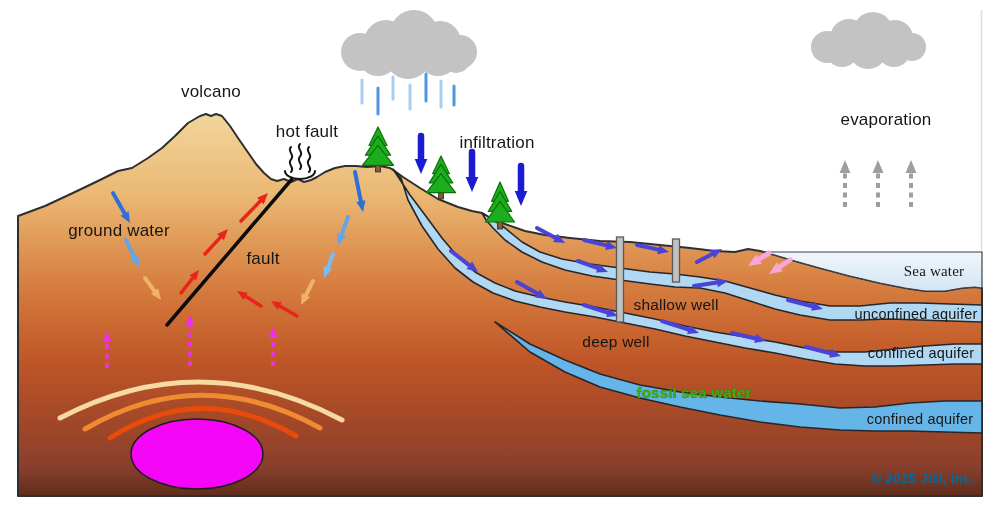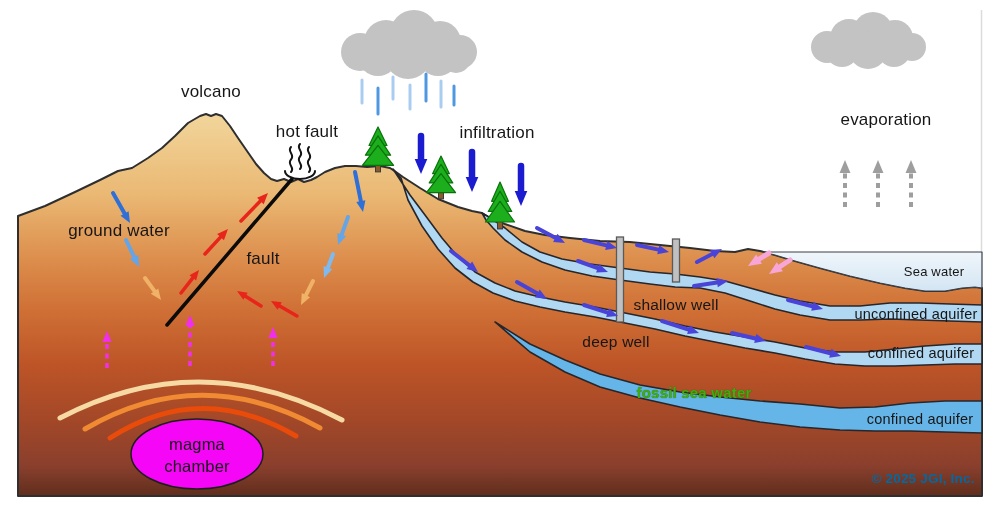--- a/index.html
+++ b/index.html
@@ -2,21 +2,21 @@
 <html><head>
 <meta charset="utf-8">
 <style>
   html,body{margin:0;padding:0;background:#ffffff;}
   .stage{position:relative;width:1000px;height:509px;background:#ffffff;overflow:hidden;
          font-family:"Liberation Sans","DejaVu Sans",sans-serif;border-radius:8px;}
   .stage svg{position:absolute;left:0;top:0;}
   .label{position:absolute;transform:translate(-50%,-50%);white-space:nowrap;
          font-size:17px;color:#161616;letter-spacing:.2px;}
   .label.md{font-size:15.5px;}
-  .label.sm{font-size:13px;}
+  .label.sm{font-size:15px;font-family:Liberation Serif, serif;}
   .label.xs{font-size:14.5px;text-align:center;}
   .label.green{font-size:15px;font-weight:bold;color:#3fae12;text-shadow:0 0 1px #245c00;}
   .label.copyright{font-size:13.5px;font-weight:bold;color:#0369a1;}
   .label.magma-label{font-size:16.5px;text-align:center;line-height:1.35;}
 </style>
 </head>
 <body>
 
 <div class="stage">
   <svg width="1000" height="509" viewBox="0 0 1000 509">
@@ -192,22 +192,21 @@
       <path d="M 300,144 c -4.5,4.5 4.5,7.5 0,12.5 c -4.5,5 4.5,8 0,12.5"></path>
       <path d="M 309,147 c -4.5,4.5 4.5,7.5 0,12.5 c -4.5,5 4.5,8 0,12.5"></path>
       <path d="M 285,171 a 15,8 0 0 0 30,0"></path>
     </g>
   </svg>
 
   <div class="label" style="left:211px;top:92px">volcano</div>
   <div class="label" style="left:307px;top:132px">hot fault</div>
   <div class="label" style="left:119px;top:231px">ground water</div>
   <div class="label" style="left:263px;top:259px">fault</div>
-  <div class="label magma-label" style="left:197px;top:455px"><span>magma</span><br><span>chamber</span></div>
-  <div class="label" style="left:497px;top:133px">infiltration</div>
+  <div class="label" style="left:497px;top:143px">infiltration</div>
   <div class="label md" style="left:676px;top:305px">shallow well</div>
   <div class="label md" style="left:616px;top:342px">deep well</div>
   <div class="label" style="left:886px;top:120px">evaporation</div>
   <div class="label sm" style="left:934px;top:271px">Sea water</div>
   <div class="label xs" style="left:916px;top:314px">unconfined aquifer</div>
   <div class="label xs" style="left:921px;top:353px">confined aquifer</div>
   <div class="label xs" style="left:920px;top:419px">confined aquifer</div>
   <div class="label green" style="left:694px;top:392px">fossil sea water</div>
   <div class="label copyright" style="left:923px;top:478px">© 2025 JGI, Inc.</div>
 </div>

